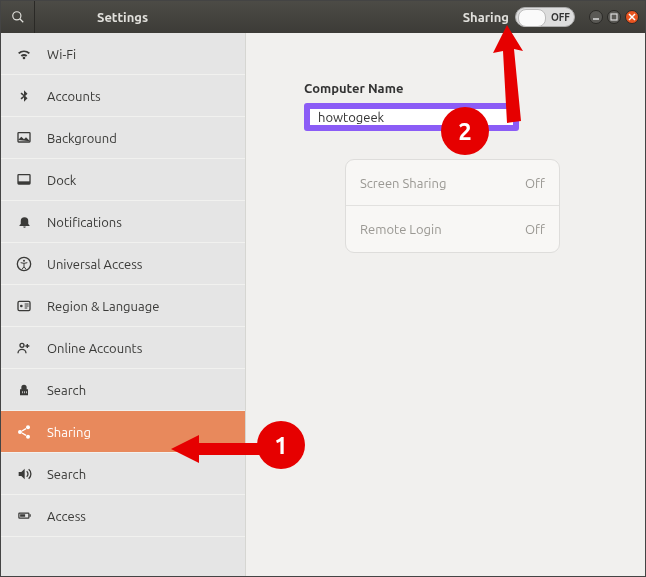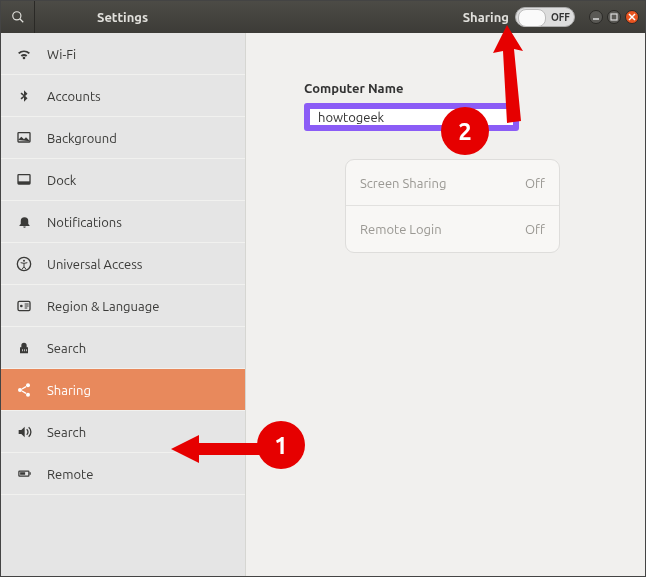--- a/index.html
+++ b/index.html
@@ -129,20 +129,30 @@
               <rect x="3" y="5" width="18" height="14" rx="2" fill="none" stroke="currentColor" stroke-width="2"></rect>
               <circle cx="8" cy="12" r="2"></circle>
               <path d="M13 9h6M13 12h6M13 15h4" stroke="currentColor" stroke-width="1.5"></path>
             </svg>
           </span>
           <span>Region &amp; Language</span>
         </div>
         <div class="sb-item">
           <span class="sb-icon">
             <svg viewBox="0 0 24 24" width="16" height="16">
+              <circle cx="9" cy="8" r="3" fill="none" stroke="currentColor" stroke-width="2"></circle>
+              <path d="M3 20a6 6 0 0112 0" fill="none" stroke="currentColor" stroke-width="2"></path>
+              <path d="M17 6v6M14 9h6" stroke="currentColor" stroke-width="2"></path>
+            </svg>
+          </span>
+          <span>Online Accounts</span>
+        </div>
+        <div class="sb-item">
+          <span class="sb-icon">
+            <svg viewBox="0 0 24 24" width="16" height="16">
               <path d="M8 11V8a4 4 0 118 0v3M6 11h12v9H6z" fill="currentColor"></path>
               <path d="M9 14h1v3H9zM12 14h1v3h-1zM15 14h1v3h-1z" fill="#fff"></path>
             </svg>
           </span>
           <span>Search</span>
         </div>
         <div class="sb-item selected">
           <span class="sb-icon">
             <svg viewBox="0 0 24 24" width="16" height="16">
               <circle cx="18" cy="5" r="3"></circle>
@@ -163,21 +173,21 @@
           <span>Search</span>
         </div>
         <div class="sb-item">
           <span class="sb-icon">
             <svg viewBox="0 0 24 24" width="15" height="15">
               <rect x="3" y="8" width="16" height="8" rx="1" fill="none" stroke="currentColor" stroke-width="2"></rect>
               <rect x="5" y="10" width="8" height="4"></rect>
               <rect x="20" y="10" width="2" height="4"></rect>
             </svg>
           </span>
-          <span>Remote</span>
+          <span>Access</span>
         </div>
       </div>
 
     <div class="main">
       <div class="section-title">Computer Name</div>
       <input class="text-input" value="howtogeek" style="">
       <div class="list-block" id="options">
           <div class="list-row">
             <span>Screen Sharing</span>
             <span>Off</span>

